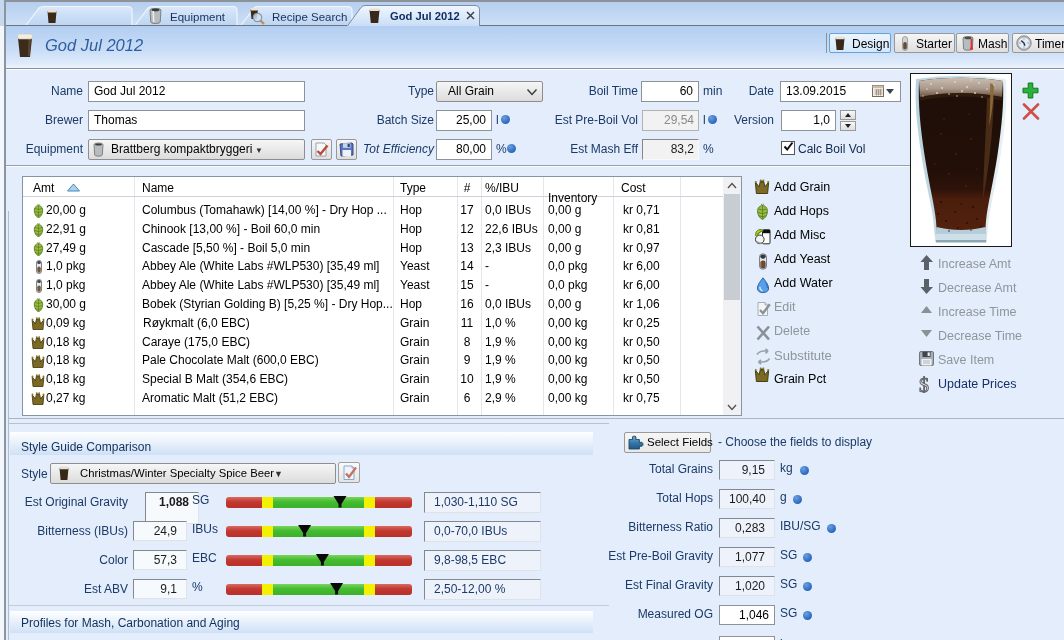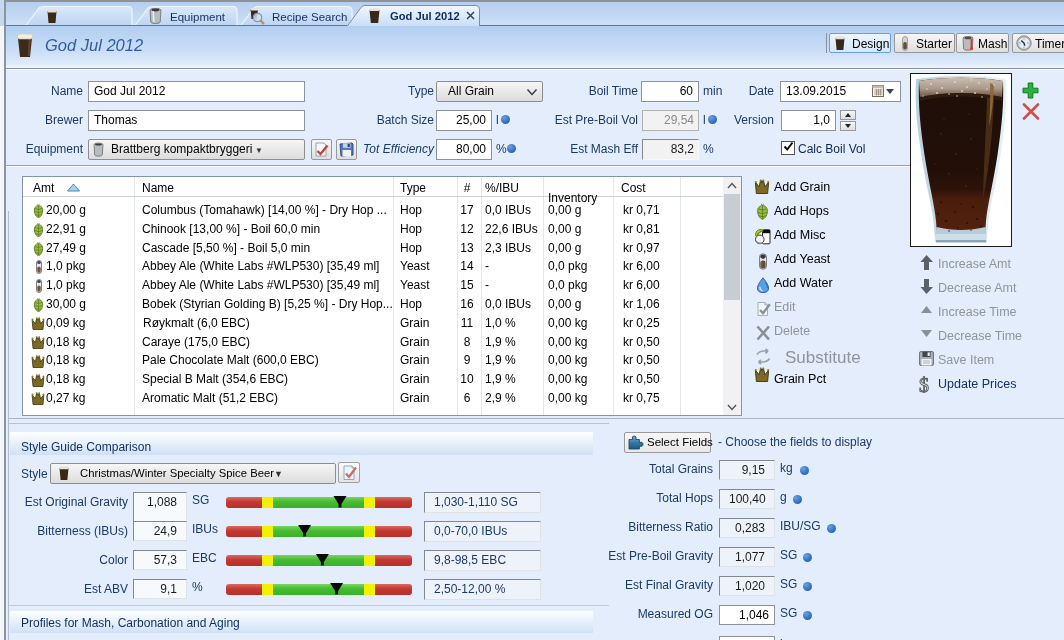--- a/index.html
+++ b/index.html
@@ -418,21 +418,21 @@
     </g>
  <use href="#wheat2" x="2" y="189"></use>
 </svg>
 <div class="blk" style="left:774px;top:180px;font-size:12.5px;">Add Grain</div>
 <div class="blk" style="left:774px;top:204px;font-size:12.5px;">Add Hops</div>
 <div class="blk" style="left:774px;top:228px;font-size:12.5px;">Add Misc</div>
 <div class="blk" style="left:774px;top:252px;font-size:12.5px;">Add Yeast</div>
 <div class="blk" style="left:774px;top:276px;font-size:12.5px;">Add Water</div>
 <div class="blk gray" style="left:774px;top:300px;font-size:12.5px;">Edit</div>
 <div class="blk gray" style="left:774px;top:324px;font-size:12.5px;">Delete</div>
-<div class="blk gray" style="left:774px;top:348px;font-size:17px;margin-left:11px;">Substitute</div>
+<div class="blk gray" style="left:774px;top:348px;font-size:13px;">Substitute</div>
 <div class="blk" style="left:774px;top:372px;font-size:12.5px;">Grain Pct</div>
 
 <div class="abs" style="left:910px;top:73px;width:102px;height:174px;background:#fff;border:1px solid #1a1a1a;box-sizing:border-box;"></div>
 <svg class="abs" style="left:911px;top:74px;" width="100" height="172" viewBox="0 0 100 172">
  <defs>
   <linearGradient id="beerb" x1="0" y1="0" x2="0" y2="1">
    <stop offset="0" stop-color="#1e0f08"></stop>
         <stop offset="0.58" stop-color="#220f08"></stop>
         <stop offset="0.70" stop-color="#2e130a"></stop>
         <stop offset="0.76" stop-color="#4a1e0c"></stop>
@@ -541,21 +541,21 @@
     <rect x="0.5" y="0.5" width="9" height="2.8" rx="1" fill="#e8e0d2"></rect>
 </svg>
 <div class="btn" style="left:338px;top:462px;width:22px;height:21px;border:1px solid #a0a0a0;background:linear-gradient(#fafafa,#e4e4e4);"></div>
 <svg class="abs" style="left:341px;top:464px;" width="17" height="17" viewBox="0 0 17 17">
  <path d="M3 2 L11 2 L13 4 L13 15.5 L3 15.5 Z" fill="#eef4fb" stroke="#8aa8cc" stroke-width="1"></path>
  <path d="M11 2 L11 4 L13 4" fill="none" stroke="#8aa8cc" stroke-width="0.9"></path>
  <path d="M5 9.5 L8 13 L15 3.5" stroke="#c87060" stroke-width="2.3" fill="none"></path>
 </svg>
 
 <div class="lbl" style="left:0px;top:495px;width:128px;">Est Original Gravity</div>
-<div class="sunk" style="left:133px;top:492px;width:54px;height:32px;line-height:18px;">1,088</div>
+<div class="sunk" style="left:145px;top:492px;width:54px;height:32px;line-height:18px;font-weight:bold;">1,088</div>
 <div class="txt" style="left:192px;top:493px;">SG</div>
 <svg class="abs" style="left:226px;top:496px;" width="186" height="12" viewBox="0 0 186 12">
 <defs>
       <linearGradient id="rg502" x1="0" y1="0" x2="0" y2="1">
         <stop offset="0" stop-color="#d96a60"></stop>
         <stop offset="0.45" stop-color="#c03830"></stop>
         <stop offset="1" stop-color="#b83028"></stop>
       </linearGradient>
 <linearGradient id="gg502" x1="0" y1="0" x2="0" y2="1">
         <stop offset="0" stop-color="#7ad45e"></stop>

